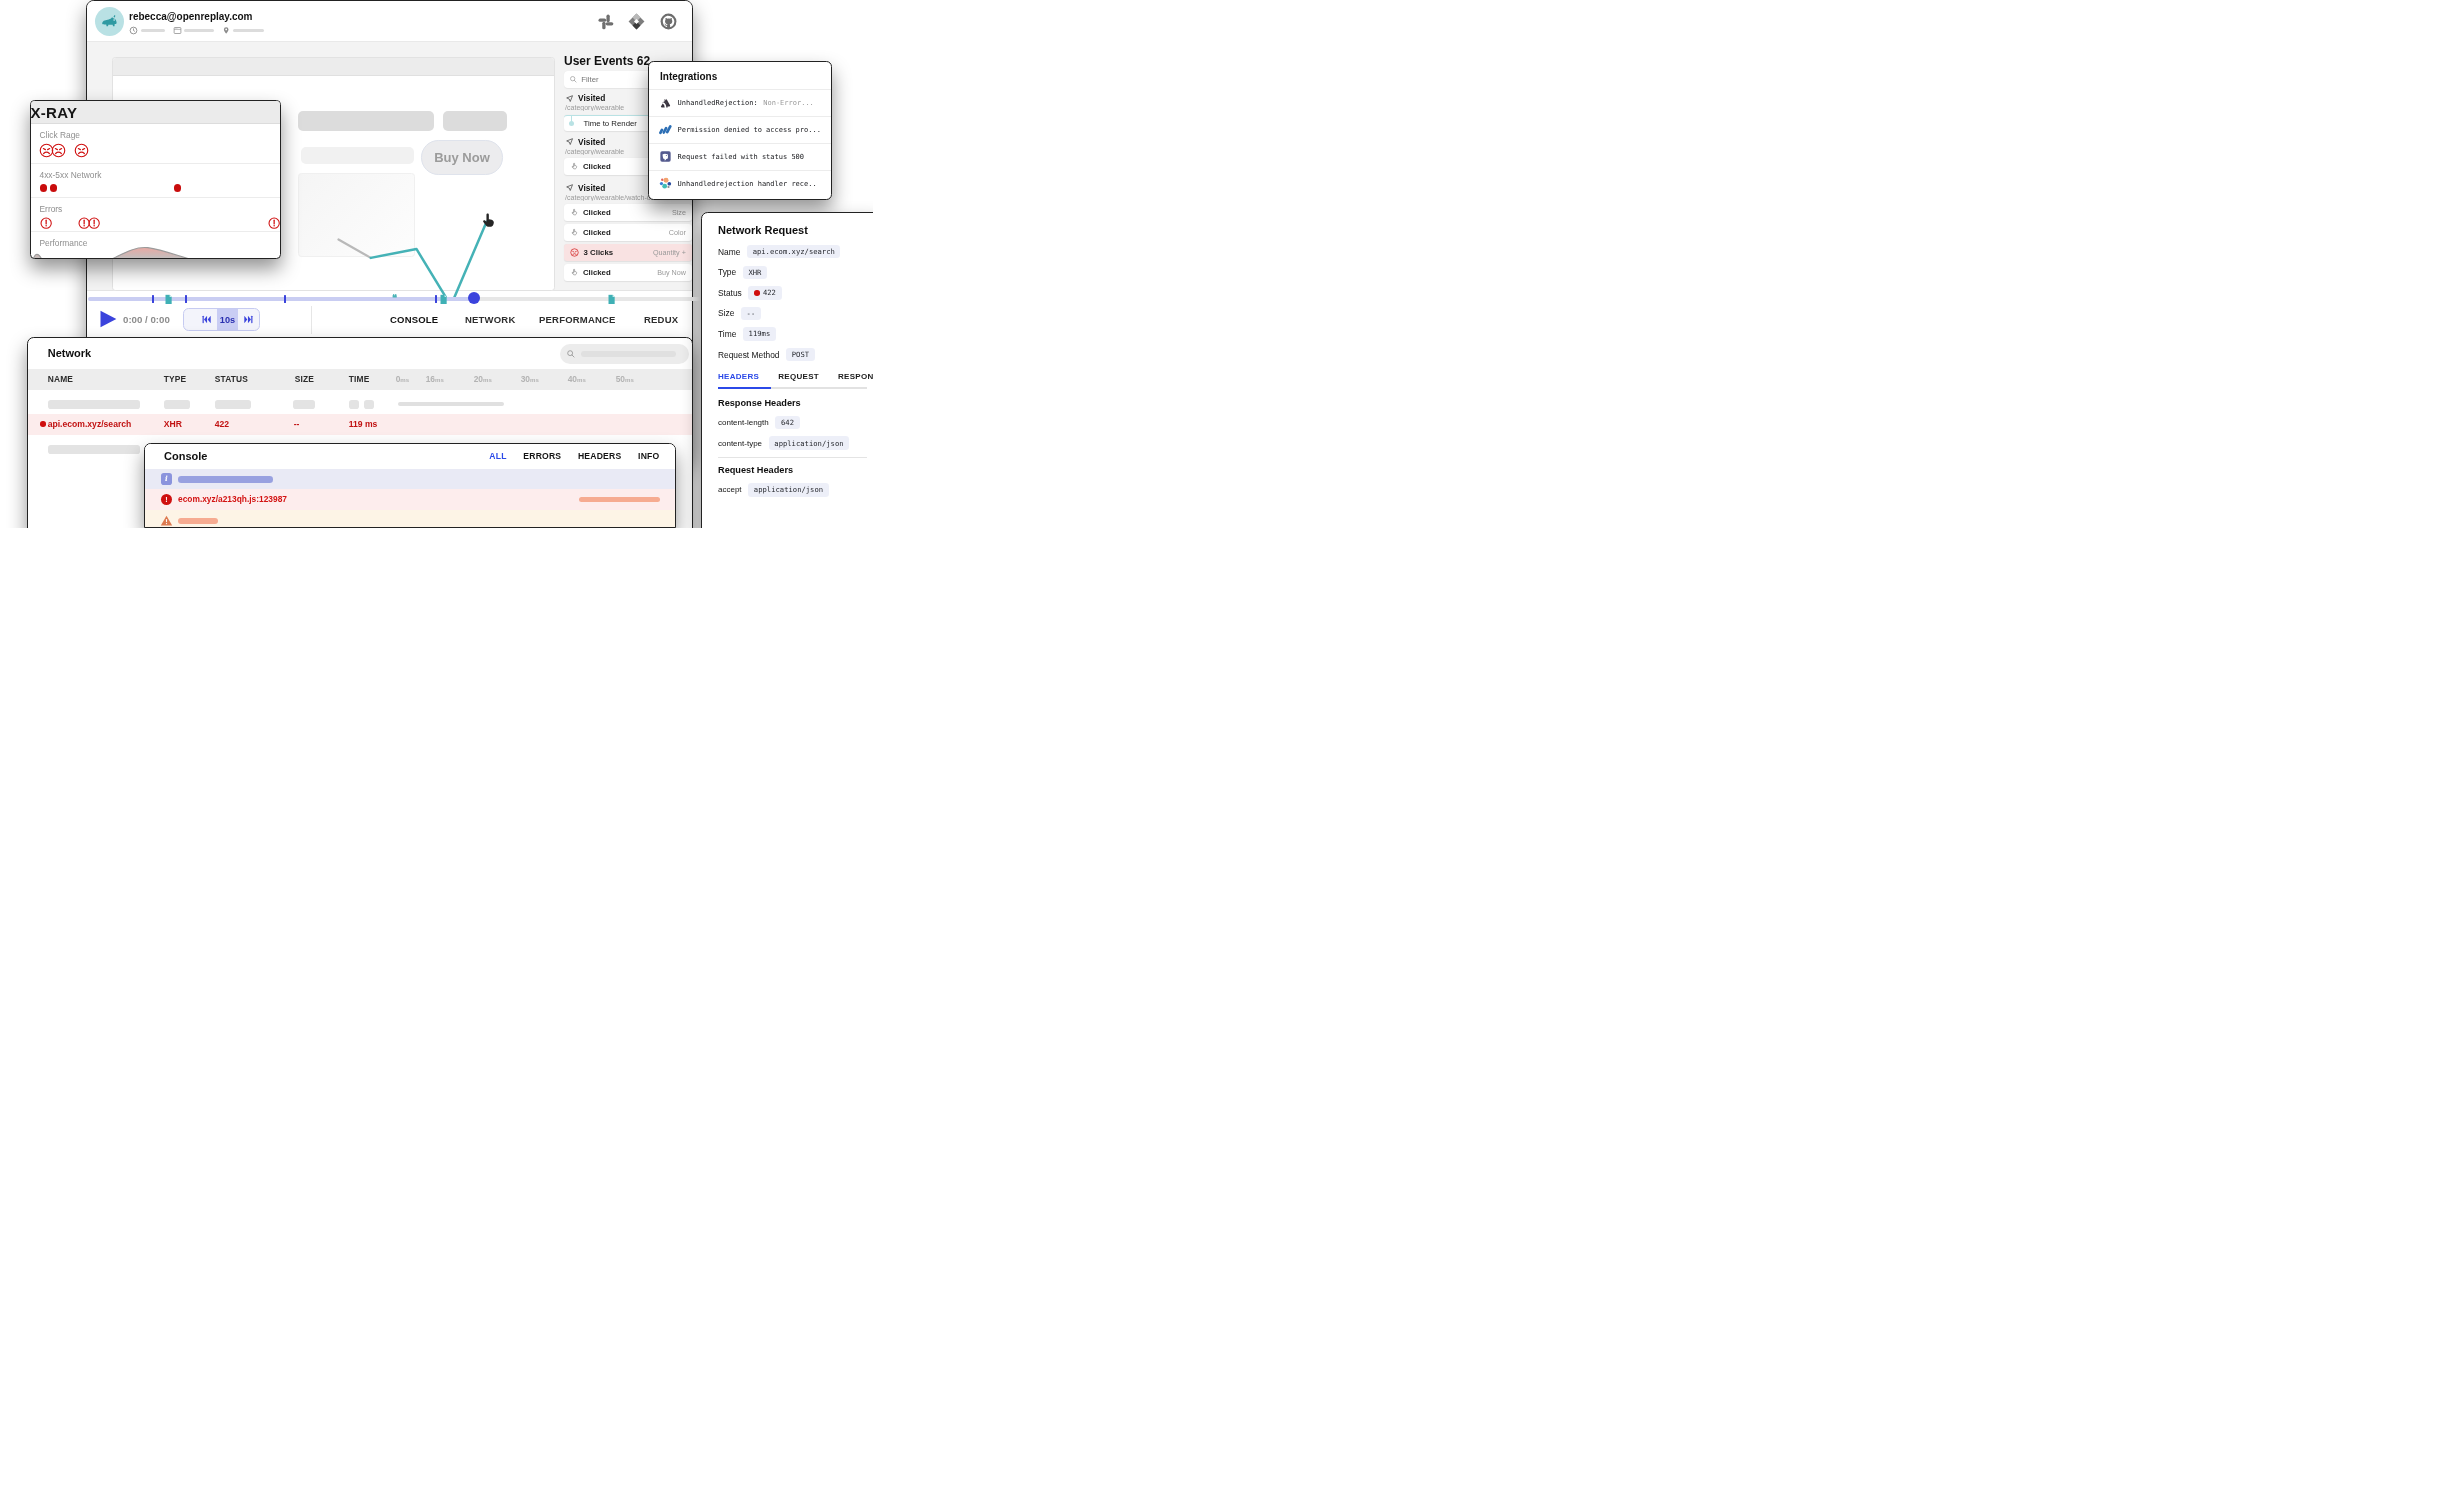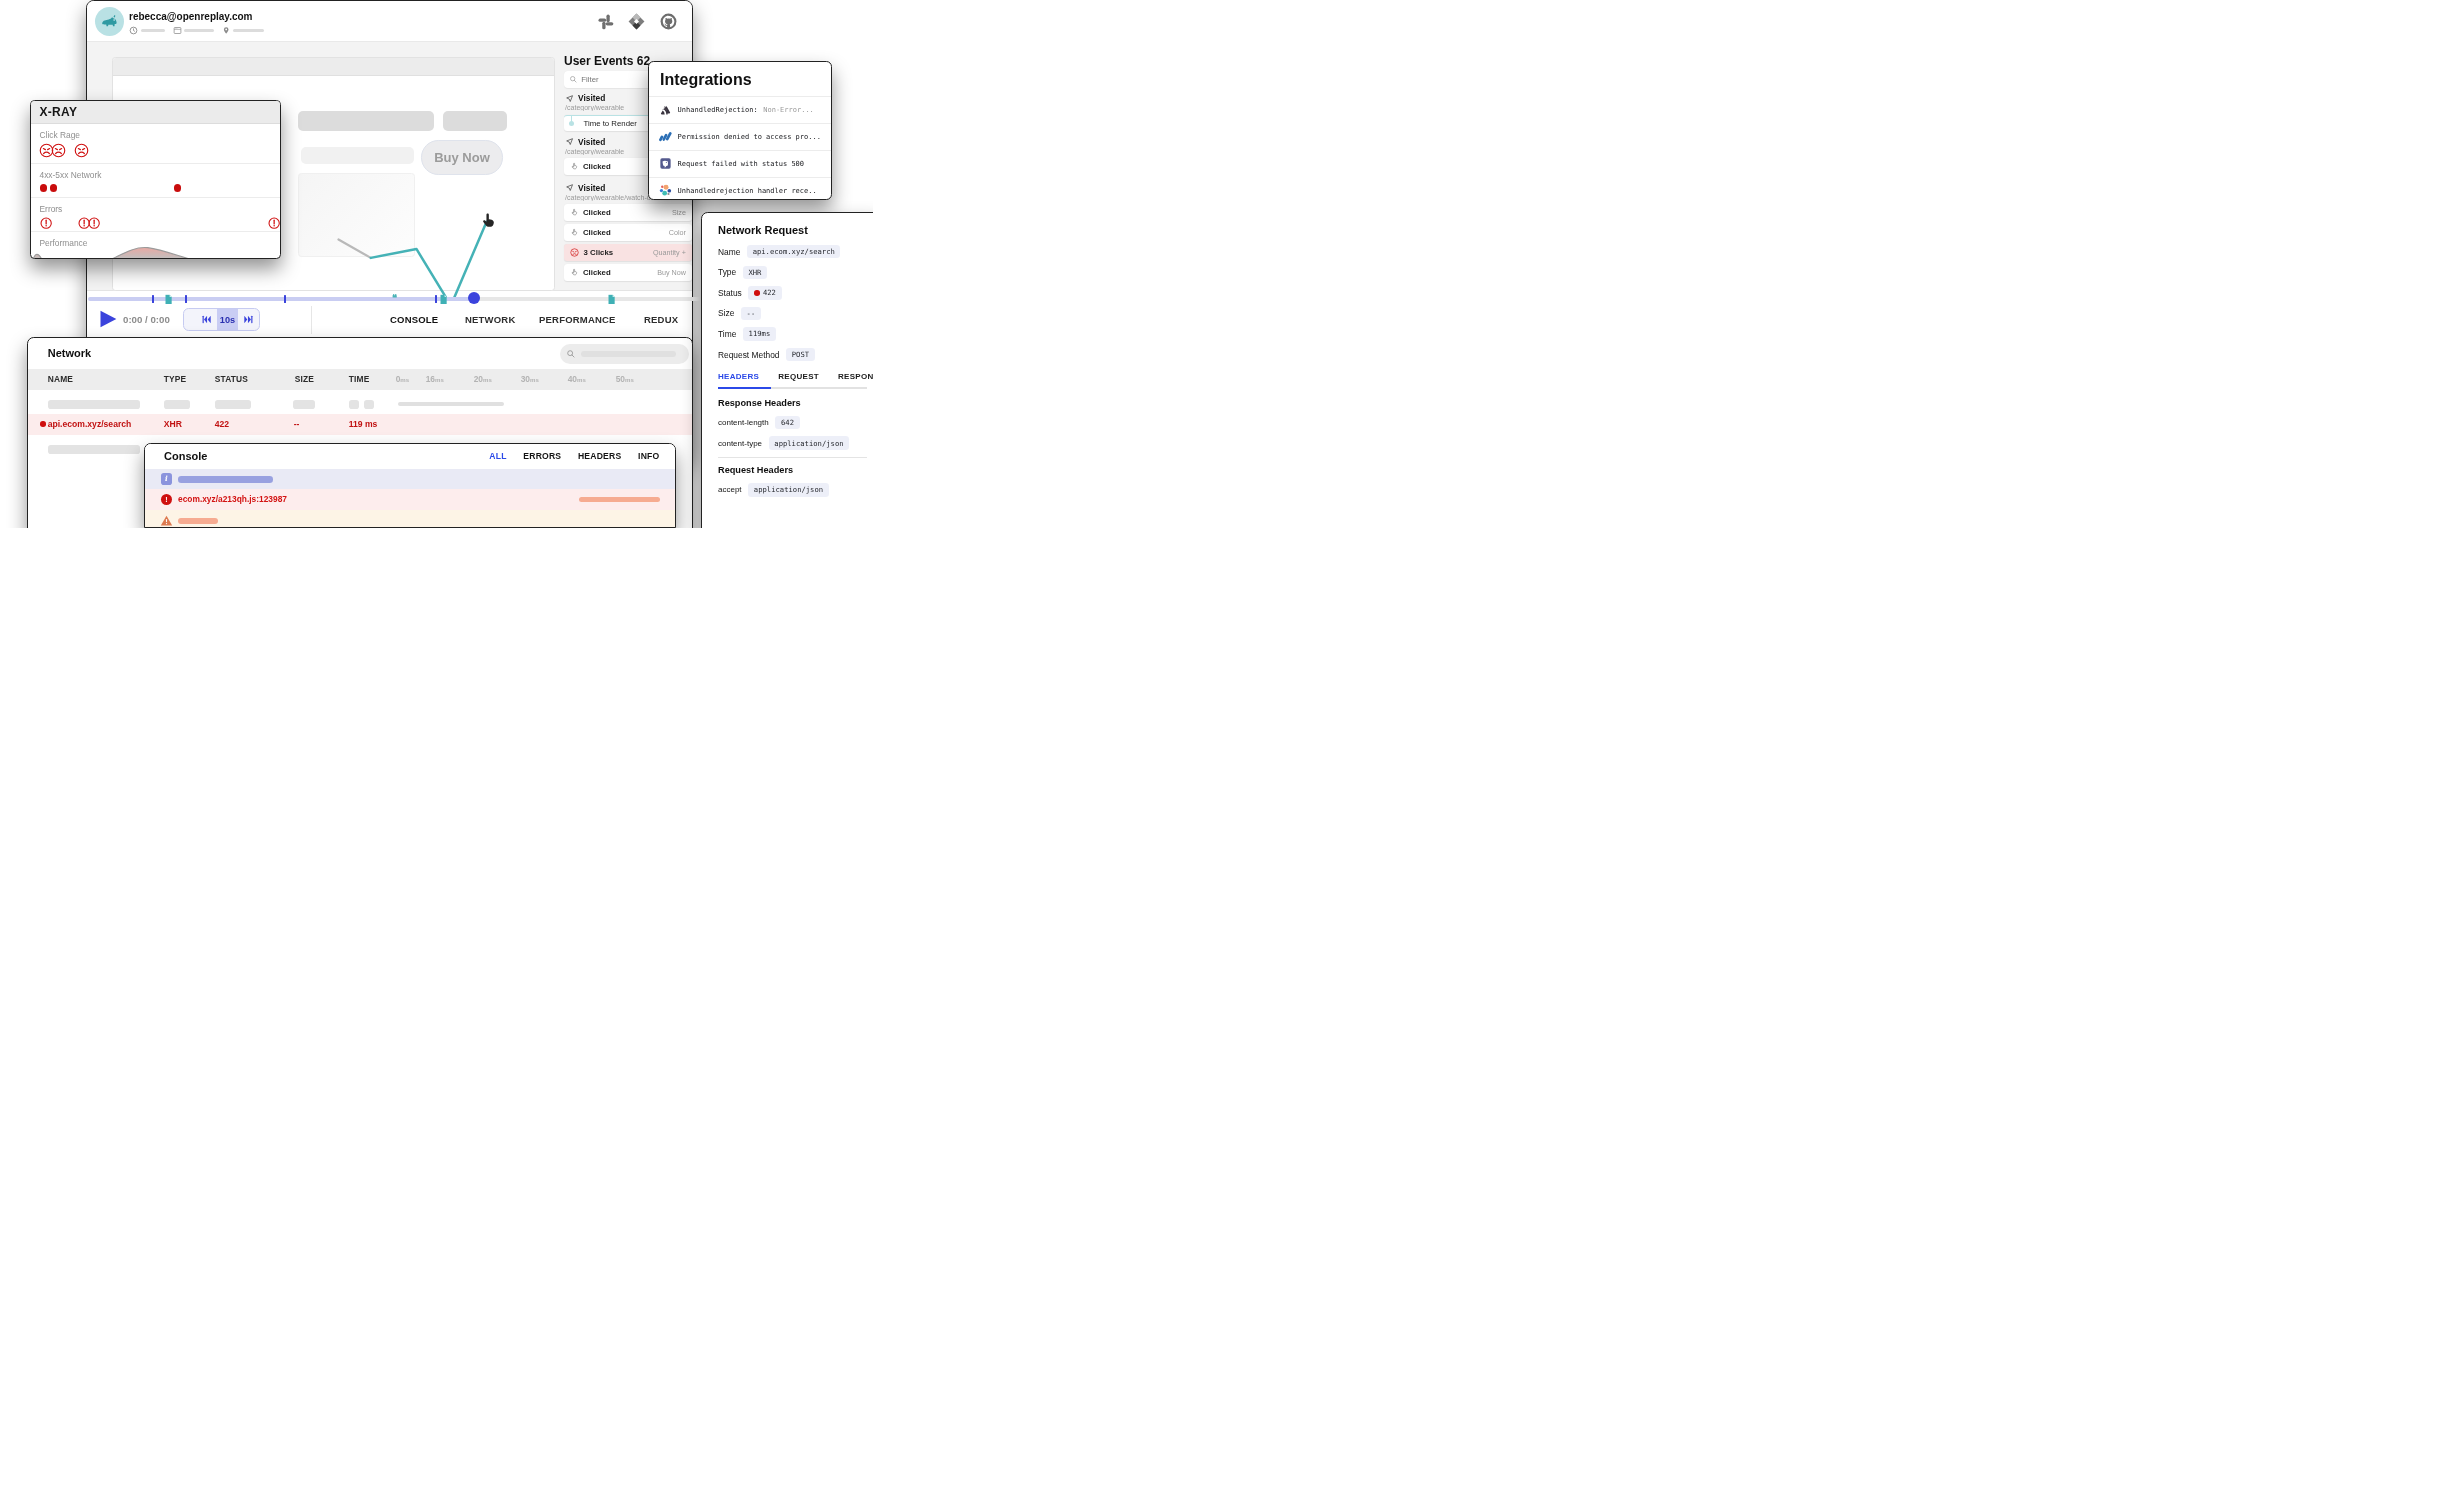--- a/index.html
+++ b/index.html
@@ -73,28 +73,28 @@
   .tl-track-filled { left:78px; top:297px; width:386px; height:3.9px; background:#c9cdf2; border-radius:2.2px 0 0 2.2px; }
   .tl-track-empty { left:464px; top:297px; width:227px; height:3.9px; background:#e7e7e7; }
   .tl-tick { width:2.2px; height:7.8px; top:295px; background:#3a43dc; border-radius:0.6px; }
   .tl-quote { top:292px; color:#49b3b6; font-size:9.5px; font-weight:700; }
   .tl-file { top:294px; }
   .tl-playhead { left:458px; top:292px; width:12.3px; height:12.3px; border-radius:50%; background:#3b43dd; }
 
   
   .xray { left:19.5px; top:100px; width:251px; height:159px; border-radius:4.5px; z-index:6; border-width:1.4px; overflow:hidden; }
   .xray-head { height:23.4px; background:#ebebeb; border-bottom:0.6px solid #dcdcdc; display:flex; align-items:center;
-               padding-left:9px; font-size:12px; font-weight:800; letter-spacing:0.3px; color:#151515; }
+               font-size:15px; font-weight:800; letter-spacing:0.3px; color:#151515; }
   .xray-sec { position:relative; border-top:0.6px solid #ececec; }
   .xray-label { font-size:8.4px; color:#8f8f8f; padding:6.1px 0 0 9px; }
   .xr-red { color:#d01212; position:absolute; }
 
   
   .integrations { left:638px; top:61px; width:184px; height:139px; z-index:5; border-radius:5.6px; }
-  .int-title { font-size:16px; font-weight:700; color:#101010; padding:9px 0 6.7px 11px; }
+  .int-title { font-size:10px; font-weight:700; color:#101010; padding:9px 0 6.7px 11px; }
   .int-row { display:flex; align-items:center; gap:5.6px; height:27px; border-top:0.6px solid #ececec; padding:0 7.8px 0 10px; }
   .int-text { font-family:"DejaVu Sans Mono","Liberation Mono",monospace; font-size:7px; color:#17181c;
               white-space:nowrap; overflow:hidden; }
   .int-muted { color:#9a9a9a; }
 
   
   .nreq { left:691px; top:212px; width:183px; height:387px; z-index:5; padding:11px 16px; border-radius:6.7px; }
   .nreq-title { font-size:11px; font-weight:700; color:#0f0f0f; margin-bottom:9px; }
   .nreq-row { display:flex; align-items:center; gap:6.7px; margin-bottom:7.2px; font-size:8.4px; color:#141414; }
   .dot-red { width:5.6px; height:5.6px; border-radius:50%; background:#cf0e0e; display:inline-block; }

